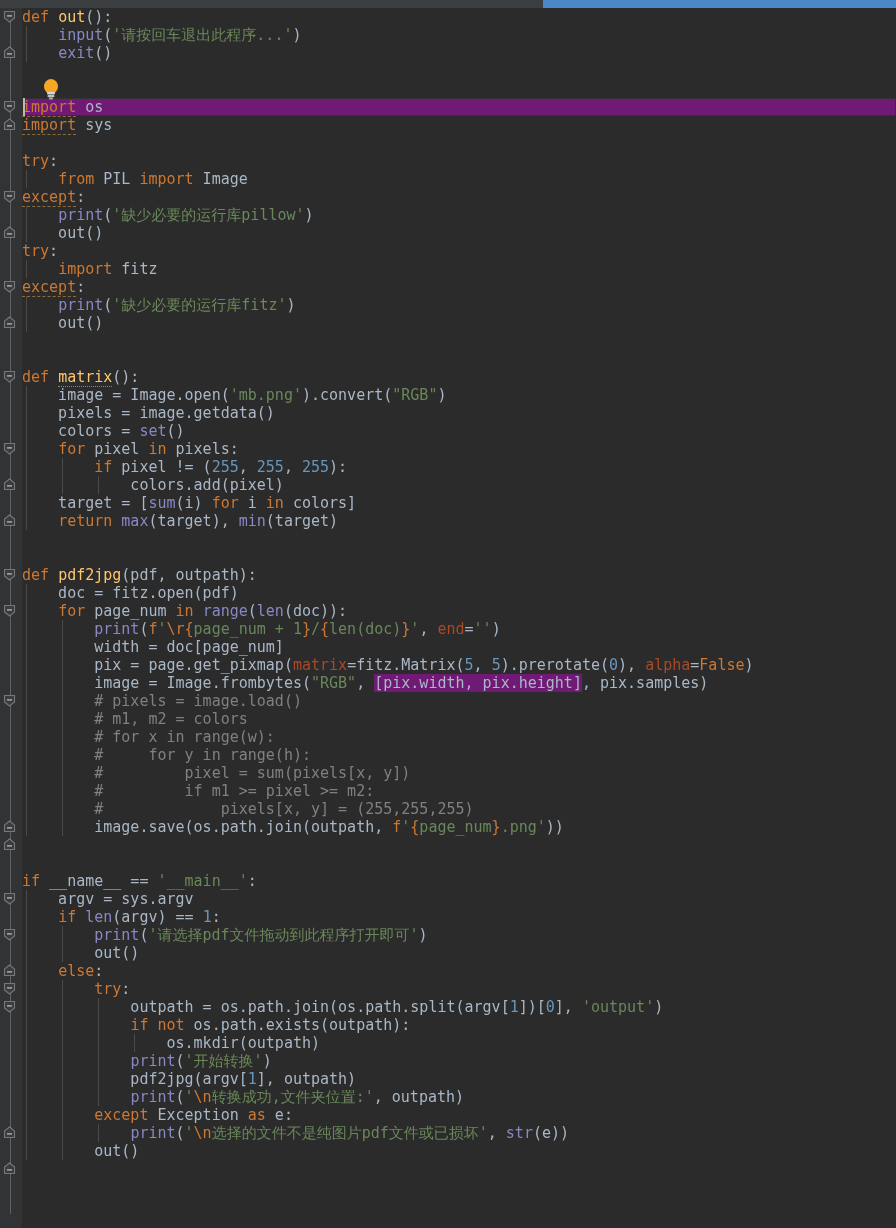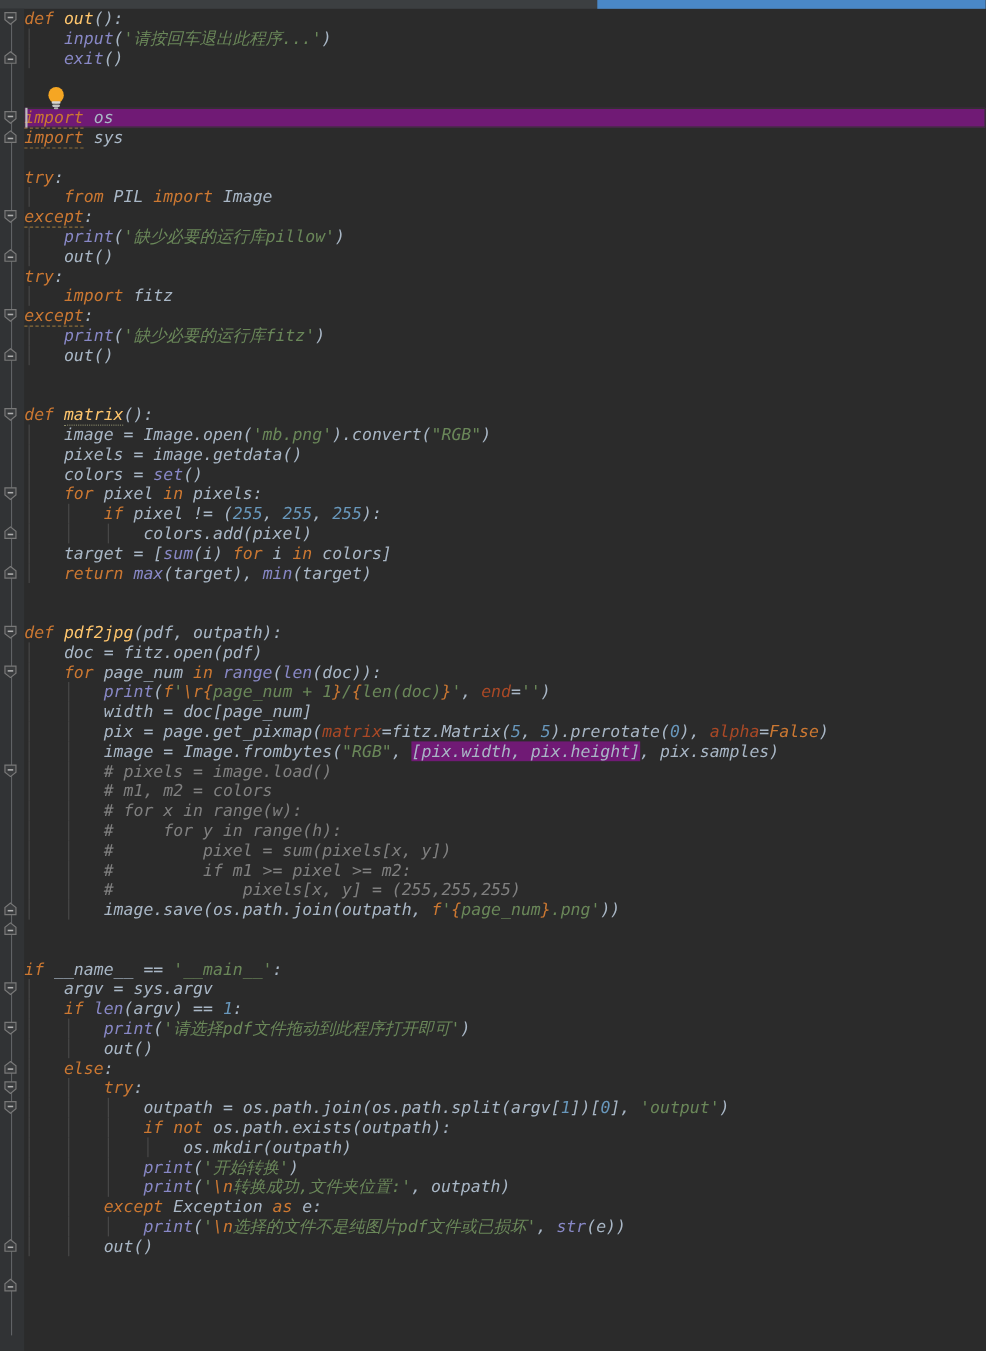--- a/index.html
+++ b/index.html
@@ -1,21 +1,21 @@
 <!DOCTYPE html>
 <html><head>
 <meta charset="utf-8">
 <style>
   html,body{margin:0;padding:0;background:#2b2b2b;}
   body{
     width:896px;height:1228px;overflow:hidden;
     font-family:"DejaVu Sans Mono","Liberation Mono",monospace;
   }
   #editor{
-    position:relative;width:896px;height:1228px;background:#2b2b2b;font-style:italic;
+    position:relative;width:896px;height:1228px;background:#2b2b2b;
   }
   
   #hscroll-track{
     position:absolute;left:0;top:0;width:896px;height:8px;background:#3c3f41;
   }
   #hscroll-thumb{
     position:absolute;top:0;height:8px;background:#4a88c7;
   }
   
   #gutter{
@@ -280,20 +280,21 @@
       <div class="line"><span class="guide" style="left:4.0px"></span><span class="txt">    argv = sys.argv</span></div>
       <div class="line"><span class="guide" style="left:4.0px"></span><span class="txt">    <span class="kw">if</span> <span class="bi">len</span>(argv) == <span class="num">1</span>:</span></div>
       <div class="line"><span class="guide" style="left:4.0px"></span><span class="guide" style="left:40.1px"></span><span class="txt">        <span class="bi">print</span>(<span class="str">'请选择pdf文件拖动到此程序打开即可'</span>)</span></div>
       <div class="line"><span class="guide" style="left:4.0px"></span><span class="guide" style="left:40.1px"></span><span class="txt">        out()</span></div>
       <div class="line"><span class="guide" style="left:4.0px"></span><span class="txt">    <span class="kw">else</span>:</span></div>
       <div class="line"><span class="guide" style="left:4.0px"></span><span class="guide" style="left:40.1px"></span><span class="txt">        <span class="kw">try</span>:</span></div>
       <div class="line"><span class="guide" style="left:4.0px"></span><span class="guide" style="left:40.1px"></span><span class="guide" style="left:76.2px"></span><span class="txt">            outpath = os.path.join(os.path.split(argv[<span class="num">1</span>])[<span class="num">0</span>], <span class="str">'output'</span>)</span></div>
       <div class="line"><span class="guide" style="left:4.0px"></span><span class="guide" style="left:40.1px"></span><span class="guide" style="left:76.2px"></span><span class="txt">            <span class="kw">if</span> <span class="kw">not</span> os.path.exists(outpath):</span></div>
       <div class="line"><span class="guide" style="left:4.0px"></span><span class="guide" style="left:40.1px"></span><span class="guide" style="left:76.2px"></span><span class="guide" style="left:112.2px"></span><span class="txt">                os.mkdir(outpath)</span></div>
       <div class="line"><span class="guide" style="left:4.0px"></span><span class="guide" style="left:40.1px"></span><span class="guide" style="left:76.2px"></span><span class="txt">            <span class="bi">print</span>(<span class="str">'开始转换'</span>)</span></div>
+      <div class="line"><span class="guide" style="left:4.0px"></span><span class="guide" style="left:40.1px"></span><span class="guide" style="left:76.2px"></span><span class="txt">            pdf2jpg(argv[<span class="num">1</span>], outpath)</span></div>
       <div class="line"><span class="guide" style="left:4.0px"></span><span class="guide" style="left:40.1px"></span><span class="guide" style="left:76.2px"></span><span class="txt">            <span class="bi">print</span>(<span class="str">'</span><span class="esc">\n</span><span class="str">转换成功,文件夹位置:'</span>, outpath)</span></div>
       <div class="line"><span class="guide" style="left:4.0px"></span><span class="guide" style="left:40.1px"></span><span class="txt">        <span class="kw">except</span> Exception <span class="kw">as</span> e:</span></div>
       <div class="line"><span class="guide" style="left:4.0px"></span><span class="guide" style="left:40.1px"></span><span class="guide" style="left:76.2px"></span><span class="txt">            <span class="bi">print</span>(<span class="str">'</span><span class="esc">\n</span><span class="str">选择的文件不是纯图片pdf文件或已损坏'</span>, <span class="bi">str</span>(e))</span></div>
       <div class="line"><span class="guide" style="left:4.0px"></span><span class="guide" style="left:40.1px"></span><span class="txt">        out()</span></div>
     </div>
 
   <div id="caret" style="left: 23px; top: 98px; background: rgb(187, 187, 187);"></div>
 
   <div id="bulb" style="left: 41px; top: 78px;">
     <svg width="20" height="22" viewBox="0 0 20 22">

